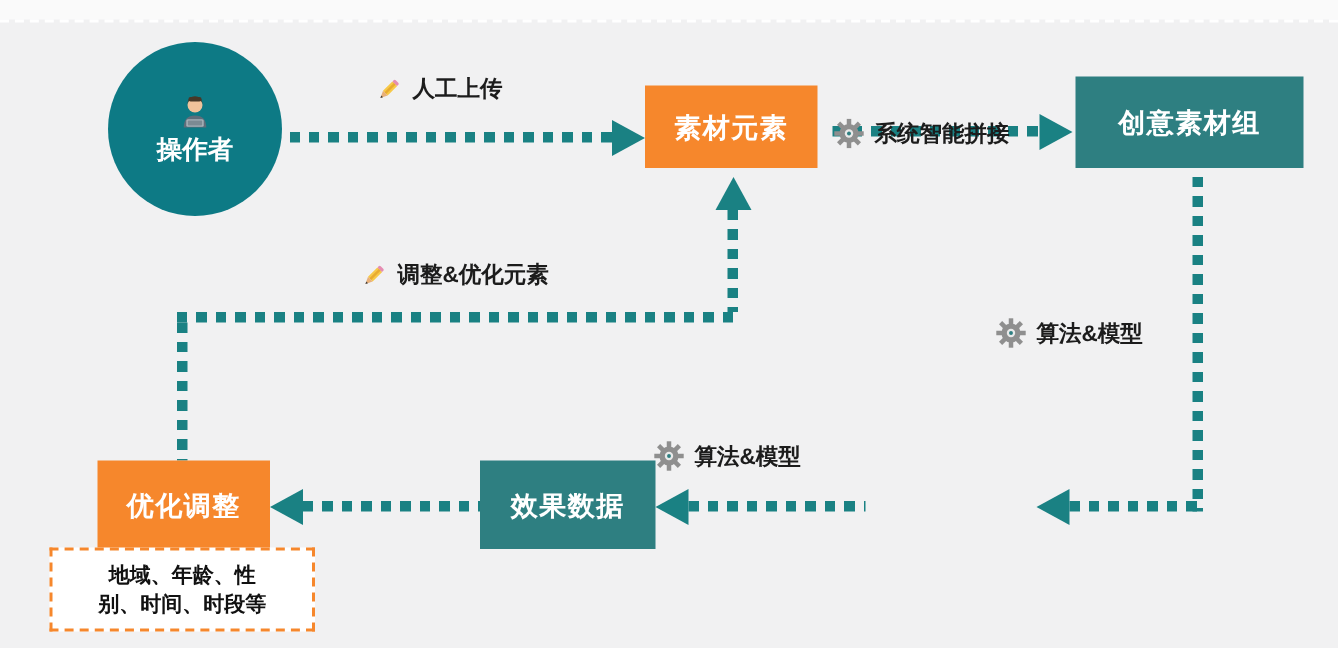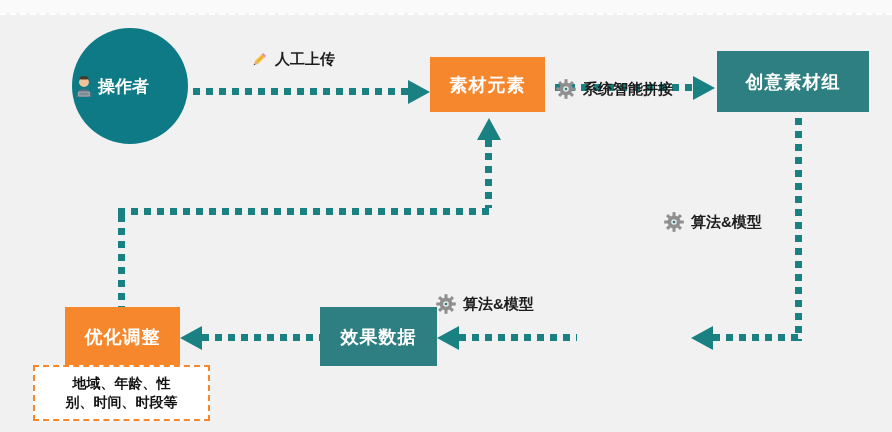--- a/index.html
+++ b/index.html
@@ -10,22 +10,22 @@
   html,body{margin:0;padding:0;}
   body{font-family:"Liberation Sans","DejaVu Sans",sans-serif;}
   #canvas{position:relative;width:892px;height:432px;background:var(--background);overflow:hidden;}
   .top-band{position:absolute;left:0;top:0;width:892px;height:13px;background:var(--top_band);}
   .top-dash{position:absolute;left:0;top:13px;width:892px;height:0;border-top:2px dashed #ffffff;}
   .node{position:absolute;display:flex;align-items:center;justify-content:center;
         color:var(--node_text);font-weight:bold;font-size:18px;letter-spacing:1px;}
   .node.orange{background:var(--orange);}
   .node.teal{background:var(--teal_box);}
   .circle{position:absolute;left:72px;top:28px;width:116px;height:116px;border-radius:50%;
-        background:var(--teal_circle);display:flex;align-items:center;
-        gap:2px;color:var(--node_text);font-weight:bold;font-size:17px;}
+        background:var(--teal_circle);display:flex;flex-direction:column;align-items:center;
+        justify-content:center;gap:2px;color:var(--node_text);font-weight:bold;font-size:17px;}
   .note{position:absolute;left:33px;top:365px;width:177px;height:56px;box-sizing:border-box;
         background:var(--note_bg);border:2px dashed var(--orange);display:flex;align-items:center;
         justify-content:center;text-align:center;font-size:14px;font-weight:bold;color:#111;
         padding:2px 24px;line-height:1.35;}
   .dot-h{position:absolute;height:7px;
         background-image:repeating-linear-gradient(90deg,var(--arrow) 0 7px,transparent 7px 13px);}
   .dot-v{position:absolute;width:7px;
         background-image:repeating-linear-gradient(180deg,var(--arrow) 0 7px,transparent 7px 13px);}
   .tri{position:absolute;width:0;height:0;}
   .tri-r{border-top:12px solid transparent;border-bottom:12px solid transparent;border-left:22px solid var(--arrow);}
@@ -170,14 +170,28 @@
           <rect x="8.5" y="0.2" width="3" height="4.2" transform="rotate(315 10 10)"></rect>
           <circle cx="10" cy="10" r="6.4"></circle>
         </g>
         <circle cx="10" cy="10" r="2.8" fill="#e9e9e9"></circle>
         <circle cx="10" cy="10" r="1.3" fill="#2e7f81"></circle>
       </svg>
     </span>
     <span>算法&amp;模型</span>
   </div>
 
+  <div class="edge-label" style="left:240px;top:174px;">
+    <span class="icon">
+      <svg width="18" height="18" viewBox="0 0 18 18">
+        <g transform="rotate(135 9 9)">
+          <rect x="1" y="6.8" width="2.4" height="4.4" rx="1" fill="#e58db2"></rect>
+          <rect x="3.2" y="6.8" width="8.8" height="4.4" fill="#f7c948"></rect>
+          <rect x="3.2" y="8.2" width="8.8" height="1.6" fill="#e8ab2f"></rect>
+          <polygon points="12,6.8 16.6,9 12,11.2" fill="#e8b07a"></polygon>
+          <polygon points="15,8.2 16.6,9 15,9.8" fill="#3a3a3a"></polygon>
+        </g>
+      </svg>
+    </span>
+    <span>调整&amp;优化元素</span>
+  </div>
 
 </div>
 
 </body></html>

